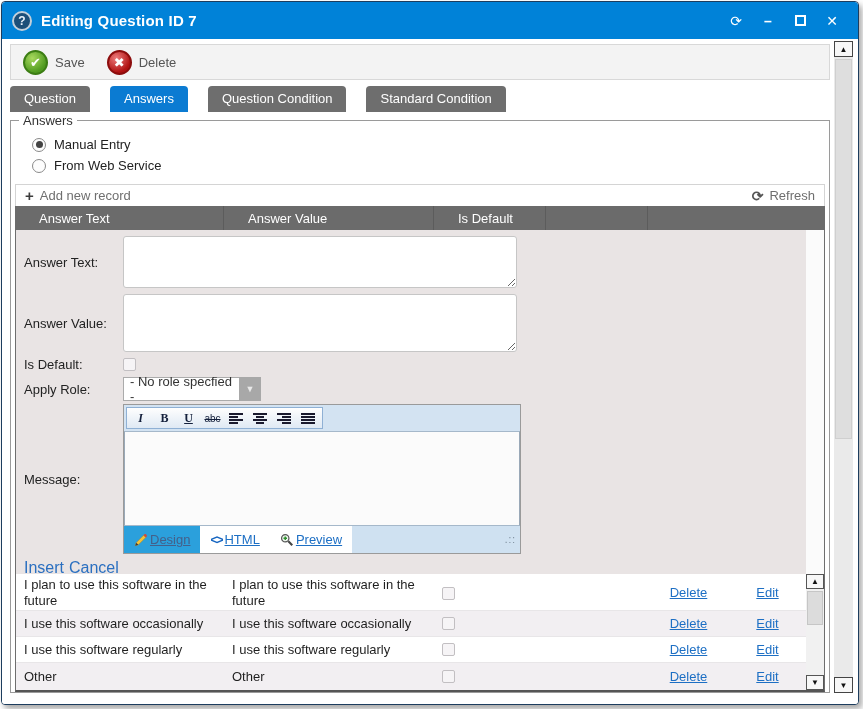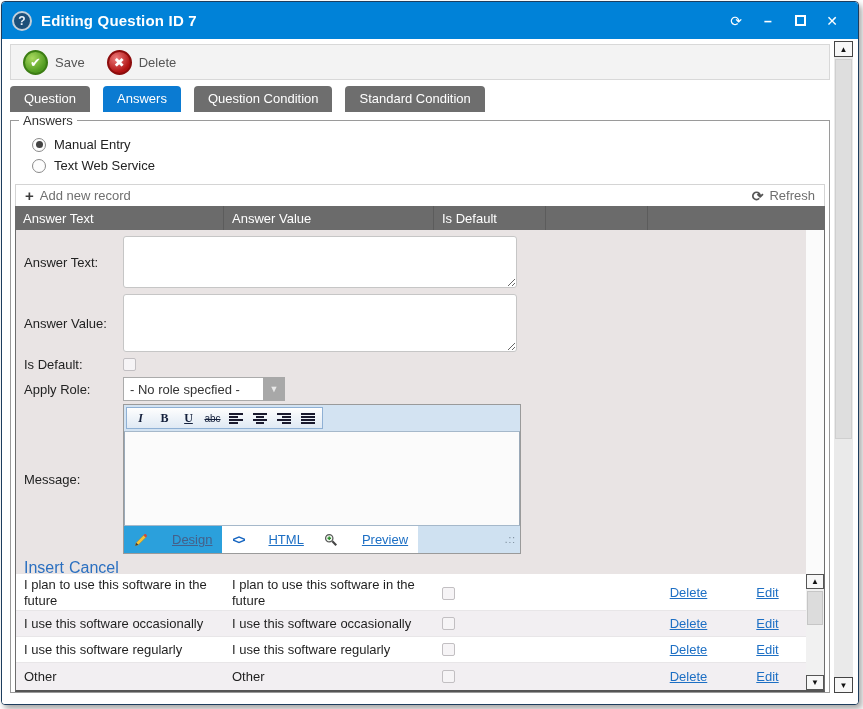--- a/index.html
+++ b/index.html
@@ -42,21 +42,21 @@
     display:flex; align-items:center; padding:0 12px; gap:22px;
   }
   .tb-btn { display:flex; align-items:center; gap:7px; font-size:13px; color:#555; }
   .circle-ic {
     width:25px; height:25px; border-radius:50%; color:#fff; font-size:13px;
     display:flex; align-items:center; justify-content:center;
   }
   .save-ic { background:radial-gradient(circle at 35% 30%, #a8d95e, #4f9a1f 70%); border:2px solid #3c7d14; }
   .del-ic  { background:radial-gradient(circle at 35% 30%, #ee7d7d, #b01111 70%); border:2px solid #8c0d0d; }
   
-  .tabs { display:flex; gap:13px; margin-top:6px; }
+  .tabs { display:flex; gap:20px; margin-top:6px; }
   .tab {
     background:#6e6e6e; color:#fff; font-size:13px; padding:5px 14px 6px;
     border-radius:4px 4px 0 0; white-space:nowrap;
   }
   .tab.active { background:#0b7bd2; }
   
   fieldset.answers {
     margin-top:1px; border:1px solid #9a9a9a; padding:2px 3px 4px; height:580px; background:#fff;
   }
   fieldset.answers legend { font-size:13px; color:#333; margin-left:5px; padding:0 4px; }
@@ -74,21 +74,21 @@
     display:flex; align-items:center; justify-content:space-between; padding:0 9px;
     font-size:13px; color:#6f6f6f;
   }
   .gt-left, .gt-right { display:flex; align-items:center; gap:6px; }
   .plus-ic { color:#3c3c3c; font-weight:bold; font-size:15px; line-height:1; }
   .refresh-ic { color:#555; font-size:14px; font-weight:bold; line-height:1; }
   .ghead {
     display:grid; grid-template-columns:208px 210px 112px 102px 81px 1fr;
     background:#6b6b6b; color:#fff; height:24px; font-size:13px;
   }
-  .hcell { display:flex; align-items:center; padding-left:8px; }
+  .hcell { display:flex; align-items:center; padding-left:24px; }
   .hcell + .hcell { border-left:1px solid #5c5c5c; }
   .grid-body {
     position:relative; border-left:1px solid #6e6e6e; border-right:1px solid #6e6e6e;
     border-bottom:2px solid #555; height:462px;
   }
   .grid-rail { position:absolute; top:0; right:0; width:18px; height:100%; background:#fbfbfb; }
   .rows-scroll { position:absolute; left:0; right:0; top:344px; bottom:0; background:#f1f1f1; }
   .rows-scroll .sb-btn { width:18px; height:15px; border-color:#555; }
   .rows-thumb { position:absolute; left:1px; top:17px; width:16px; height:34px; background:#dcdcdc; border:1px solid #c6c6c6; }
   
@@ -104,21 +104,21 @@
   }
   .ta1 { height:52px; } .ta2 { height:58px; }
   .r1 { margin-bottom:6px; } .r2 { margin-bottom:5px; }
   .r3 { height:15px; margin-bottom:5px; } .r4 { height:24px; margin-bottom:3px; }
   .checkbox {
     width:13px; height:13px; border:1px solid #c2bfc2; border-radius:2px; background:#f6f4f6;
     display:inline-block;
   }
   .dropdown { display:flex; height:24px; }
   .dd-value {
-    width:140px; background:#fff; border:1px solid #ababab; border-right:none;
+    width:116px; background:#fff; border:1px solid #ababab; border-right:none;
     display:flex; align-items:center; padding-left:6px; font-size:13px; color:#333;
   }
   .dd-btn {
     width:22px; background:#a8a8a8; display:flex; align-items:center; justify-content:center;
     color:#e9e9e9; font-size:9px;
   }
   
   .rte { width:398px; height:150px; border:1px solid #9a9a9a; background:#d3e3f2; }
   .rte-toolbar { height:26px; padding:2px; }
   .rte-group {
@@ -128,21 +128,21 @@
   .rte-btn {
     width:23px; height:19px; display:flex; align-items:center; justify-content:center;
     font-size:12px; color:#14203c;
   }
   .rte-btn .it { font-family:"Liberation Serif", serif; font-style:italic; font-weight:bold; }
   .rte-btn .bd { font-family:"Liberation Serif", serif; font-weight:bold; }
   .rte-btn .un { font-family:"Liberation Serif", serif; font-weight:bold; text-decoration:underline; }
   .rte-btn .st { font-size:10px; text-decoration:line-through; }
   .rte-content { height:95px; background:#fbfbfb; border:1px solid #a5b8ca; border-left:none; border-right:none; margin:0; border-left:1px solid #9aa9b8; border-right:1px solid #9aa9b8; }
   .rte-modebar { height:27px; display:flex; align-items:stretch; background:#cfe1f1; }
-  .mode-tab { display:flex; align-items:center; gap:24px; padding:0 10px; background:#fff; font-size:13px; }
+  .mode-tab { display:flex; align-items:center; gap:2px; padding:0 10px; background:#fff; font-size:13px; }
   .mode-tab a { color:#1d6fc4; text-decoration:underline; }
   .mode-tab.active { background:#2ba0dc; }
   .mode-tab.active a { color:#44608a; }
   .mode-fill { flex:1; display:flex; align-items:center; justify-content:flex-end; padding-right:4px; color:#7a8a99; font-size:10px; letter-spacing:1px; }
   .links-row { margin:5px 0 0 0px; font-size:16px; }
   .links-row a { color:#2a6fc0; text-decoration:underline; margin-right:5px; }
   
   .rows-viewport { width:790px; height:116px; background:#fff; overflow:hidden; }
   .grow {
     display:grid; grid-template-columns:208px 210px 112px 102px 81px 1fr;
@@ -196,21 +196,21 @@
       <fieldset class="answers">
         <legend>Answers</legend>
 
         <div class="radios">
           <div class="radio-row">
             <span class="radio checked"></span>
             <span>Manual Entry</span>
           </div>
           <div class="radio-row">
             <span class="radio"></span>
-            <span>Text Web Service</span>
+            <span>From Web Service</span>
           </div>
         </div>
 
         <div class="grid">
 
           <div class="grid-toolbar">
             <div class="gt-left">
               <span class="plus-ic">+</span>
               <span>Add new record</span>
             </div>

